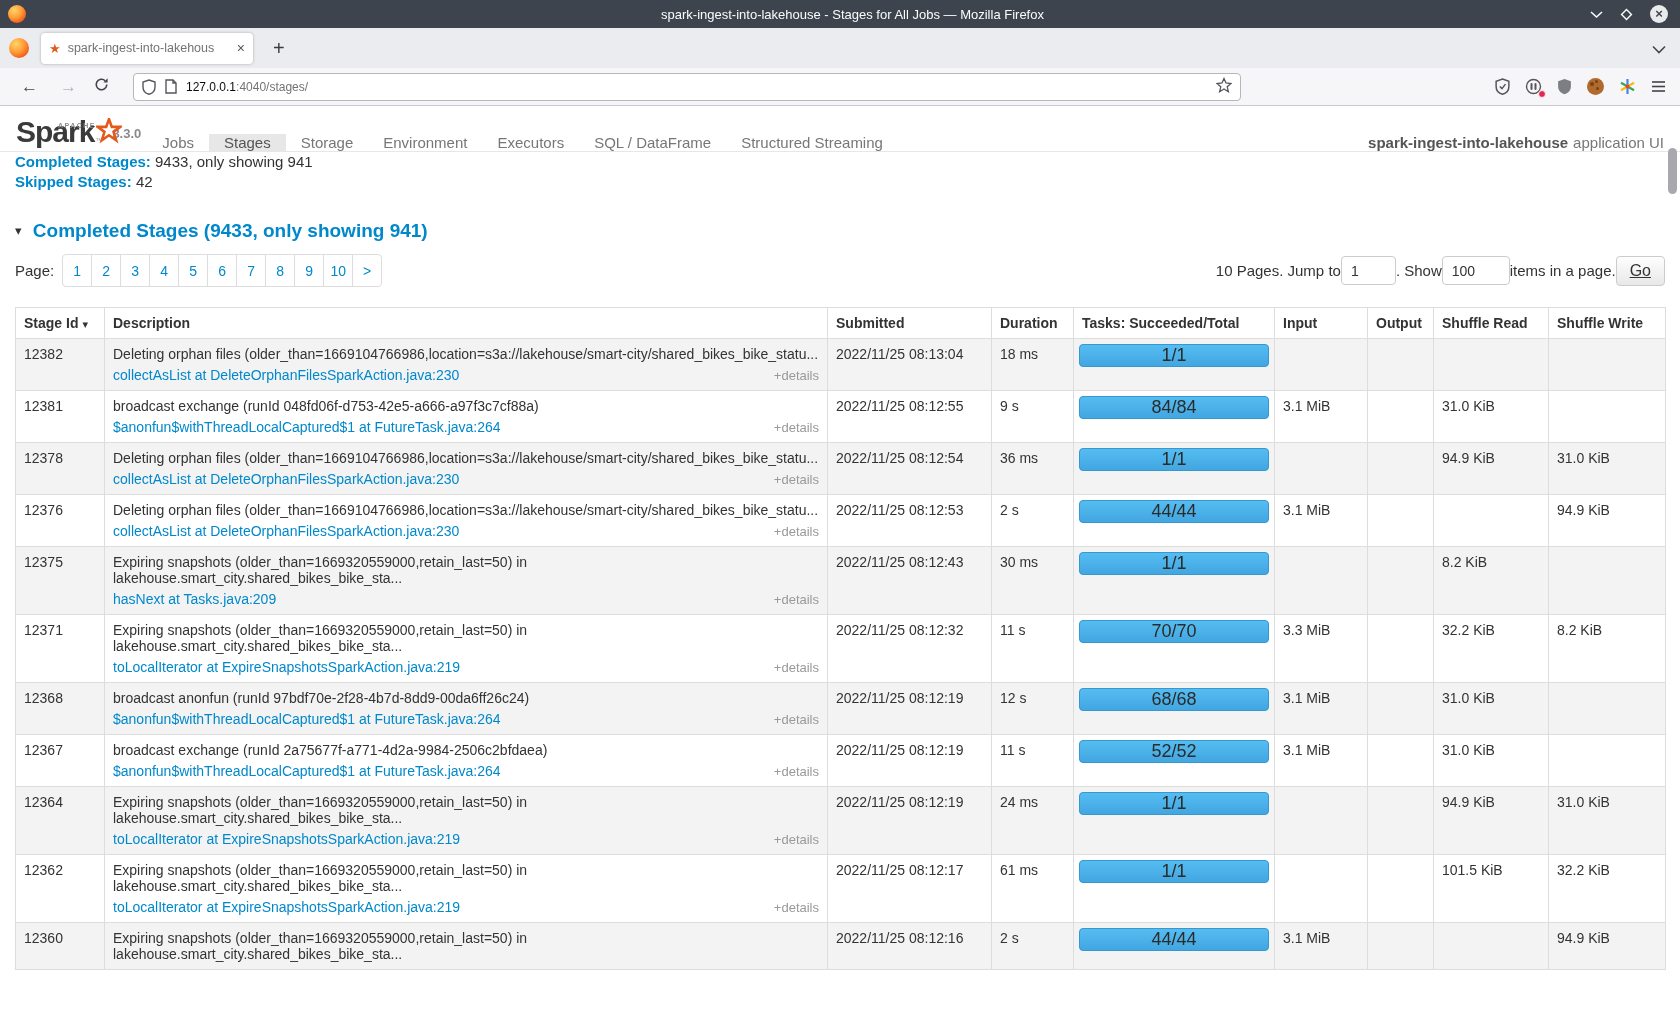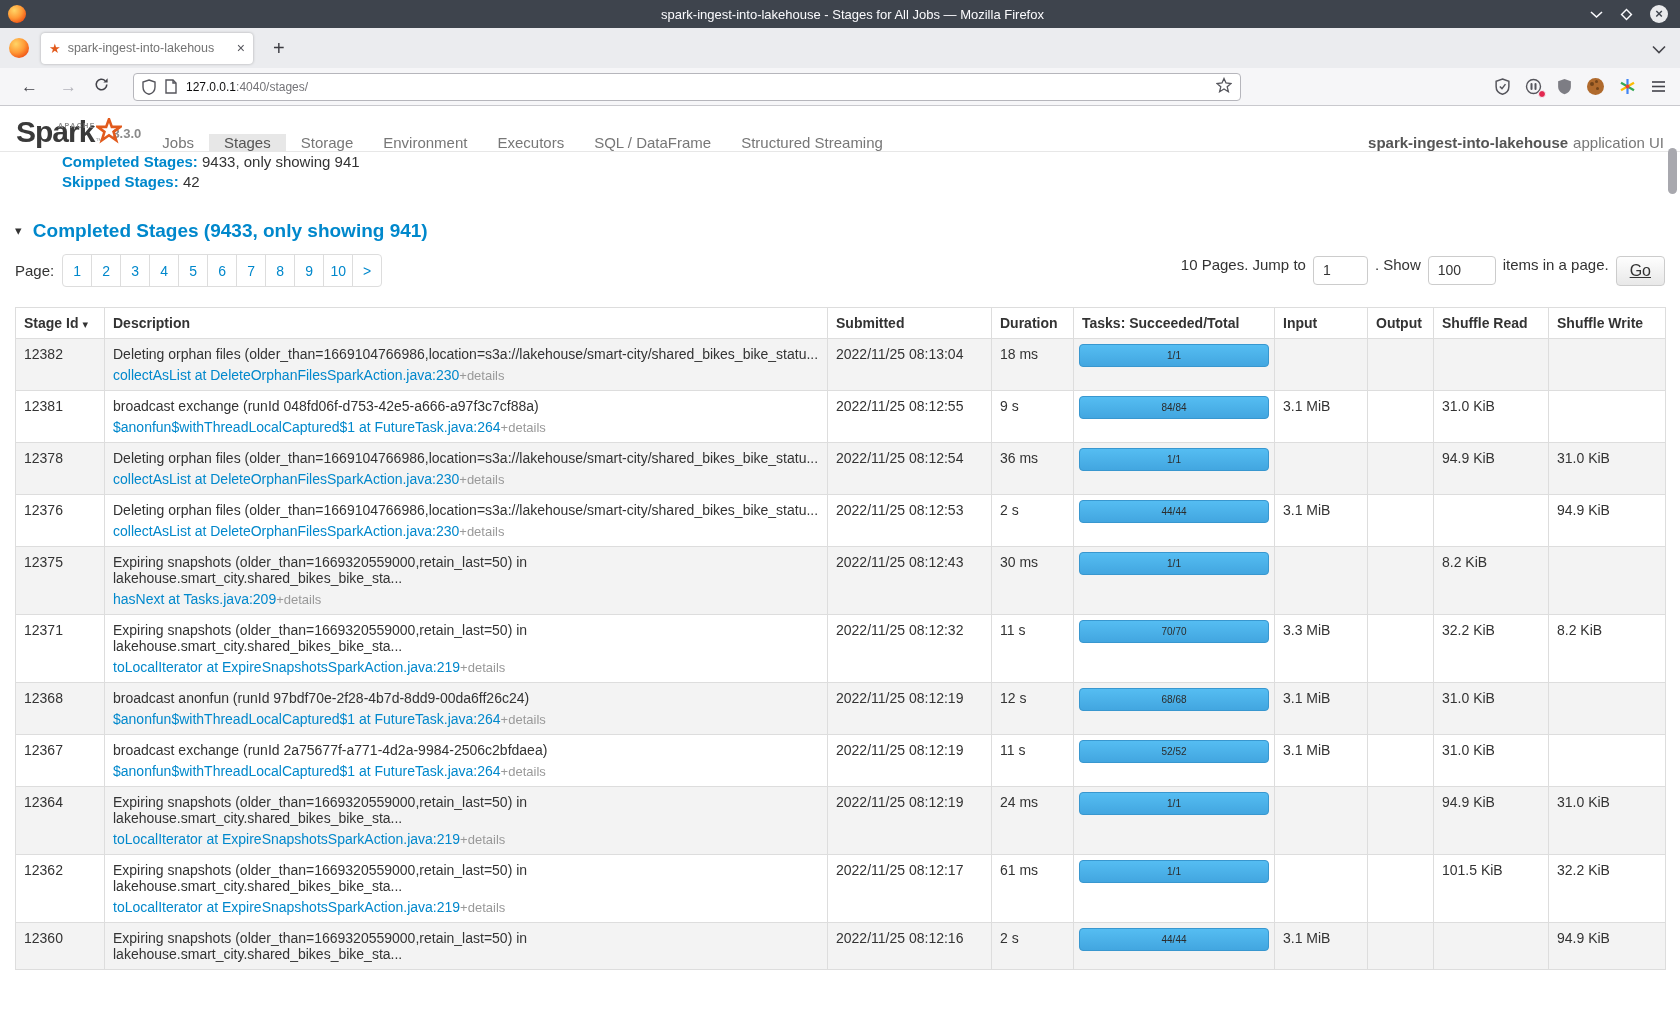--- a/index.html
+++ b/index.html
@@ -58,53 +58,53 @@
   .version { font-size:13px; font-weight:bold; color:#8a8a8a; margin:0 0 6px 10px; }
   .nav-items { display:flex; list-style:none; align-items:stretch; }
   .nav-items li { display:flex; align-items:center; padding:0 15px; font-size:15px; color:#777; cursor:default; }
   .nav-items li.active { background:#e7e7e7; color:#555; }
   .app-label { margin-left:auto; display:flex; align-items:center; padding-right:16px; font-size:15px; color:#777; }
   .app-label b { color:#555; margin-right:5px; }
 
   
   .content { padding:0 15px; }
   h1 { font-size:29px; color:#2e2e2e; margin:22px 0 10px; font-weight:bold; }
-  .info-line { font-size:15px; line-height:20px; color:#333;margin-left:47px; }
+  .info-line { font-size:15px; line-height:20px; color:#333; }
   .info-line b { color:#0088cc; }
   .section-header { margin-top:28px; font-size:19px; font-weight:bold; color:#0088cc; cursor:pointer; }
   .section-header .arrow { color:#333; font-size:13px; margin-right:6px; vertical-align:2px; }
 
   .pager-row { margin-top:12px; display:flex; align-items:center; font-size:15px; color:#333; }
   .page-label { margin-right:8px; }
   .page-group { display:inline-flex; }
   .page-group button { min-width:30px; height:33px; background:#fff; border:1px solid #ddd; margin-left:-1px;
     color:#0088cc; font-size:14px; font-family:inherit; }
   .page-group button:first-child { border-radius:4px 0 0 4px; margin-left:0; }
   .page-group button:last-child { border-radius:0 4px 4px 0; }
-  .pager-right { margin-left:auto; display:flex; gap:7px; }
+  .pager-right { margin-left:auto; display:flex; align-items:center; gap:0; }
   .pager-right input { width:55px; height:29px; border:1px solid #ccc; border-radius:4px;
     padding:0 9px; font-size:14px; font-family:inherit; color:#333; }
   .pager-right input.show-input { width:68px; }
   .go-btn { height:30px; padding:0 13px; font-size:16px; color:#333; border:1px solid #ccc; border-radius:4px;
     background:linear-gradient(#fefefe,#e8e8e8); font-family:inherit;text-decoration:underline; }
 
   
   table { border-collapse:collapse; table-layout:fixed; width:1650px; margin-top:20px; }
   th, td { border:1px solid #ddd; font-size:14px; color:#333; text-align:left; vertical-align:top; }
   th { padding:7px 8px; font-weight:bold; white-space:nowrap; overflow:hidden; }
   td { padding:7px 8px; }
   tbody tr:nth-child(odd) { background:#f3f3f3; }
   .sort-arrow { font-size:11px; margin-left:4px; }
-  .desc-line2 { margin-top:5px; display:flex; align-items:baseline; }
+  .desc-line2 { margin-top:5px; display:flex; justify-content:space-between; align-items:baseline; }
   a.stage-link { color:#0088cc; text-decoration:none; }
   .details { color:#999; font-size:13px; cursor:pointer; }
   td.tasks-cell { padding:5px 5px; }
   .task-bar { height:23px; border:1px solid #3897cf; border-radius:4px;
     background:linear-gradient(#55bdf2,#42a6e0); display:flex; align-items:center; justify-content:center;
-    font-size:10px; color:#2b2b2b; }
+    font-size:18px; color:#2b2b2b; }
 
   
   .scroll-thumb { position:absolute; right:3px; top:148px; width:9px; height:46px; border-radius:5px;
     background:#a8a8ae; }
 </style>
 </head>
 <body>
 
 <div class="titlebar">
   <div class="ff-logo"></div>

